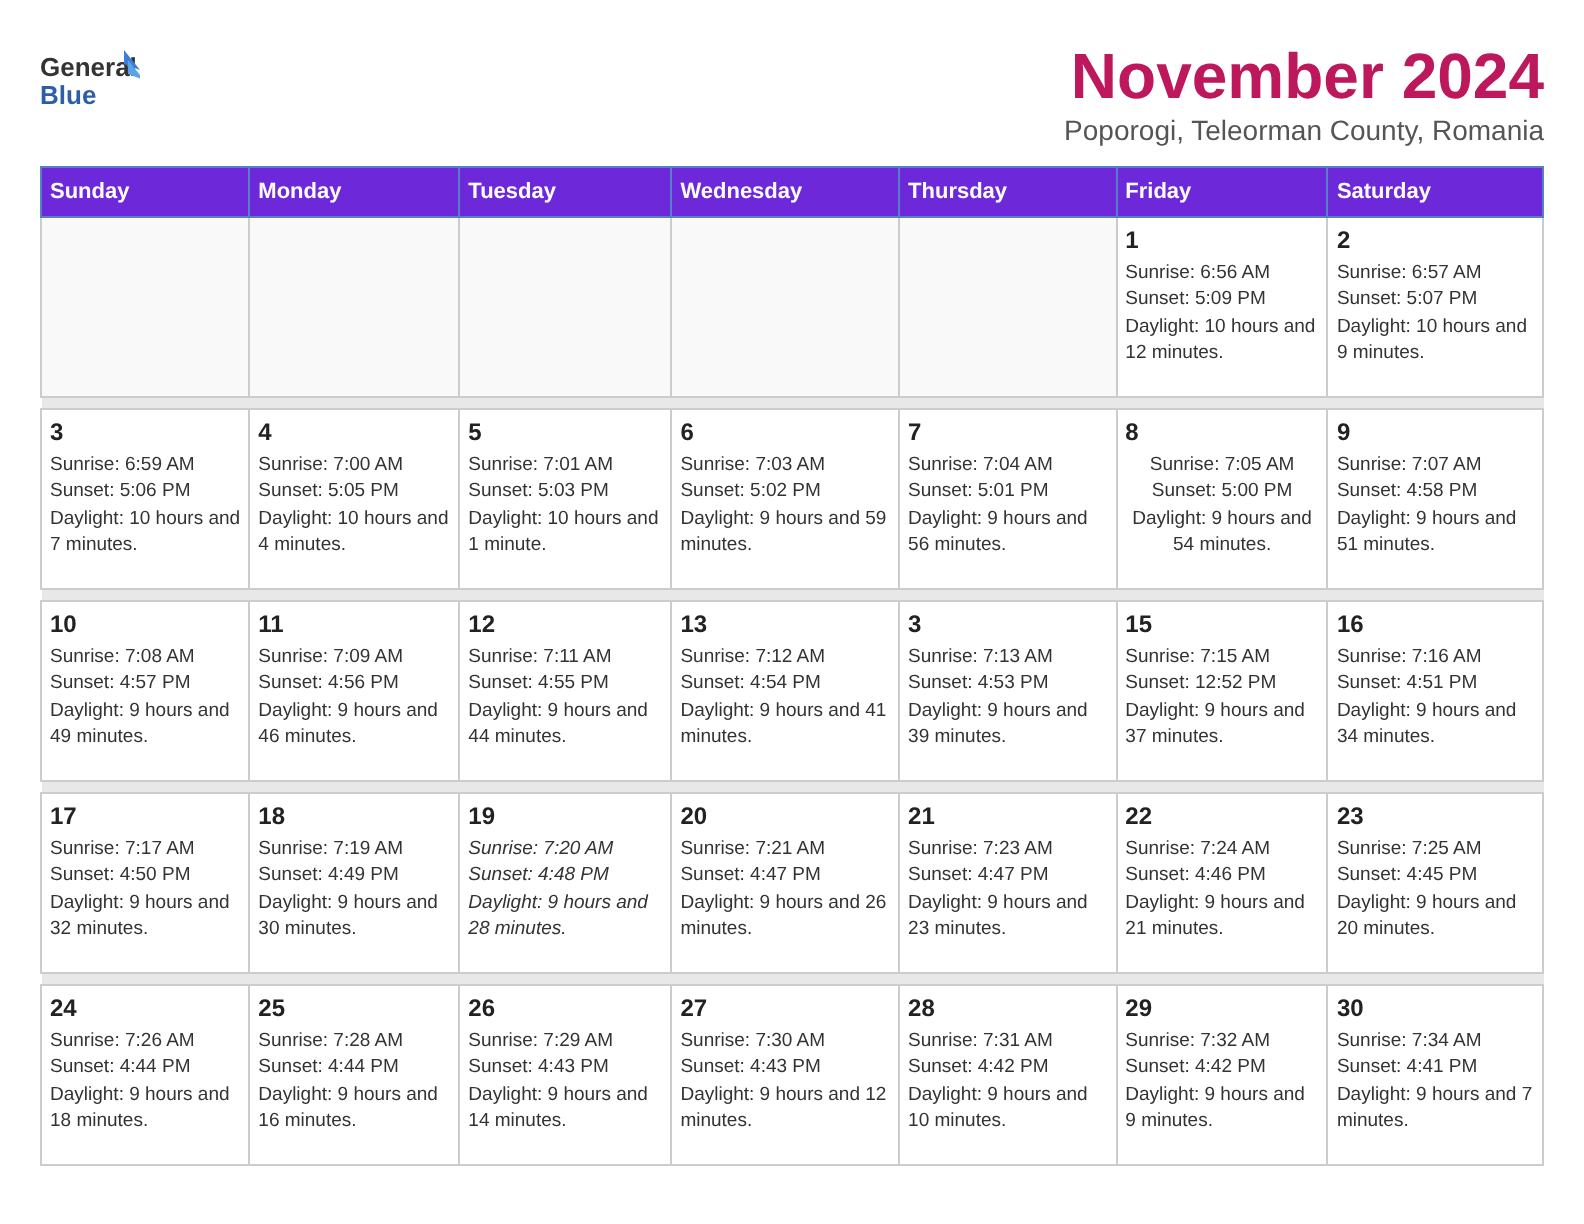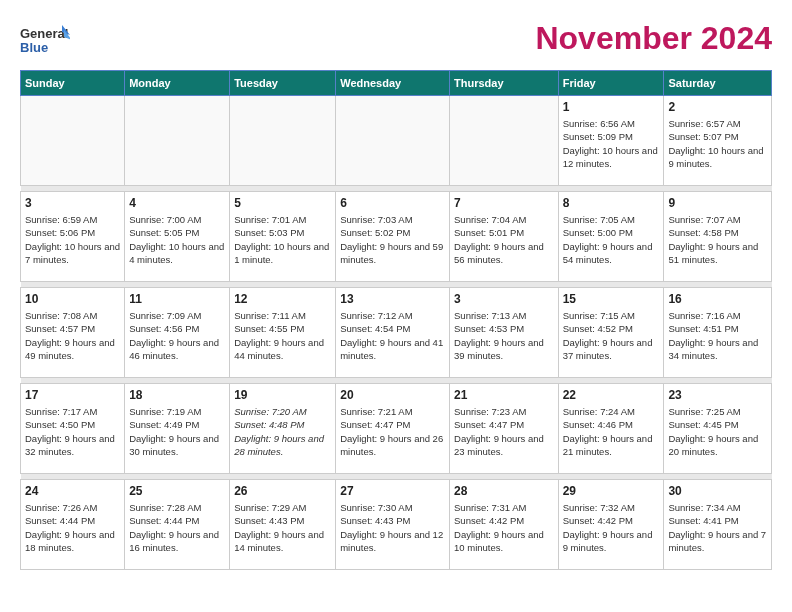--- a/index.html
+++ b/index.html
@@ -39,21 +39,21 @@
     .location {
       font-size: 14px;
       color: #555;
     }
     .calendar {
       width: 100%;
       border-collapse: collapse;
       font-size: 10px;
     }
     .calendar th {
-      background: #0f766e;
+      background: #6d28d9;
       color: #fff;
       padding: 6px 4px;
       text-align: left;
       font-size: 11px;
       border: 1px solid #5580c9;
     }
     .calendar td {
       border: 1px solid #ccc;
       vertical-align: top;
       padding: 4px;
@@ -88,20 +88,21 @@
   <div class="logo">
     <svg class="logo-icon" viewBox="0 0 50 40" xmlns="http://www.w3.org/2000/svg">
       <text x="0" y="18" font-size="13" font-weight="bold" fill="#333" font-family="Arial">General</text>
       <text x="0" y="32" font-size="13" font-weight="bold" fill="#2c5fa8" font-family="Arial">Blue</text>
       <polygon points="42,5 50,15 42,12" fill="#3a7fd5"></polygon>
       <polygon points="44,10 52,20 44,17" fill="#5ba3e8"></polygon>
     </svg>
   </div>
   <div class="title-section">
     <div class="month-title">November 2024</div>
+    <div class="location">Poporogi, Teleorman County, Romania</div>
   </div>
 </div>
 
 <table class="calendar">
   <thead>
     <tr>
     <th>Sunday</th>
         <th>Monday</th>
         <th>Tuesday</th>
         <th>Wednesday</th>
@@ -159,21 +160,21 @@
 Daylight: 9 hours and 59 minutes.</div>
         </td>
         <td>
           <div class="day-number">7</div>
           <div class="day-info" style="white-space: pre-line;">Sunrise: 7:04 AM
 Sunset: 5:01 PM
 Daylight: 9 hours and 56 minutes.</div>
         </td>
         <td>
           <div class="day-number">8</div>
-          <div class="day-info" style="white-space: pre-line;">Sunrise: 7:05 AM
+          <div class="day-info" style="white-space: pre-line; text-align: center;">Sunrise: 7:05 AM
 Sunset: 5:00 PM
 Daylight: 9 hours and 54 minutes.</div>
         </td>
         <td>
           <div class="day-number">9</div>
           <div class="day-info" style="white-space: pre-line;">Sunrise: 7:07 AM
 Sunset: 4:58 PM
 Daylight: 9 hours and 51 minutes.</div>
         </td>
       </tr>
@@ -207,21 +208,21 @@
         </td>
         <td>
           <div class="day-number">3</div>
           <div class="day-info" style="white-space: pre-line;">Sunrise: 7:13 AM
 Sunset: 4:53 PM
 Daylight: 9 hours and 39 minutes.</div>
         </td>
         <td>
           <div class="day-number">15</div>
           <div class="day-info" style="white-space: pre-line;">Sunrise: 7:15 AM
-Sunset: 4:52 PM
+Sunset: 12:52 PM
 Daylight: 9 hours and 37 minutes.</div>
         </td>
         <td>
           <div class="day-number">16</div>
           <div class="day-info" style="white-space: pre-line;">Sunrise: 7:16 AM
 Sunset: 4:51 PM
 Daylight: 9 hours and 34 minutes.</div>
         </td>
       </tr>
       <tr class="row-separator">

